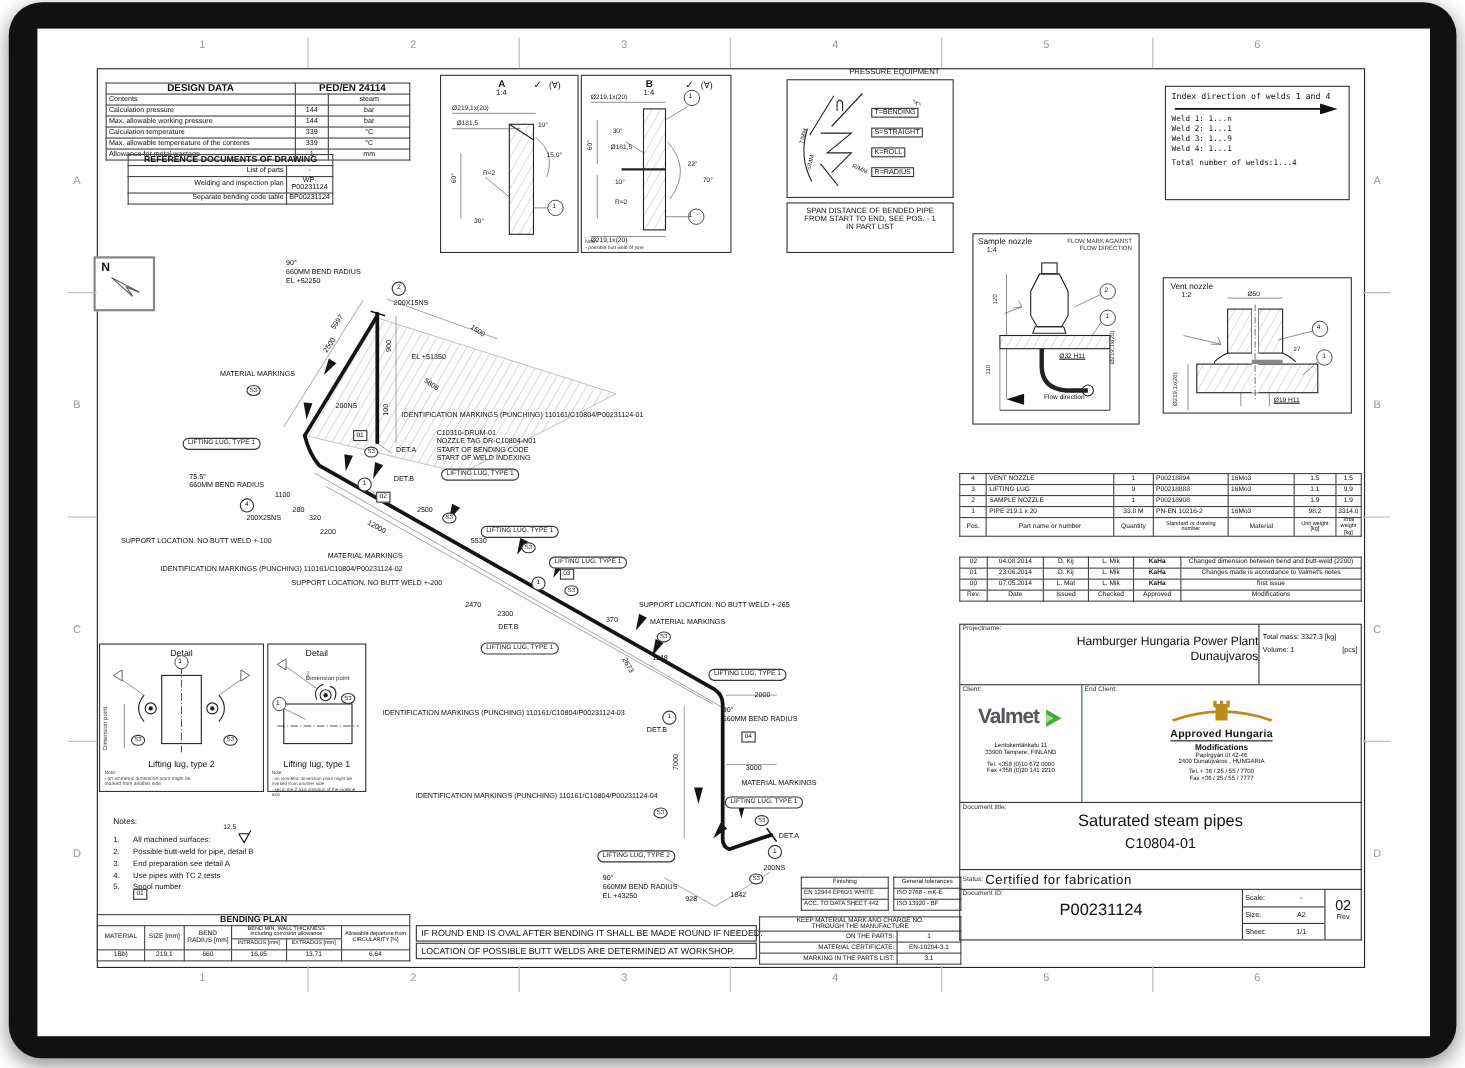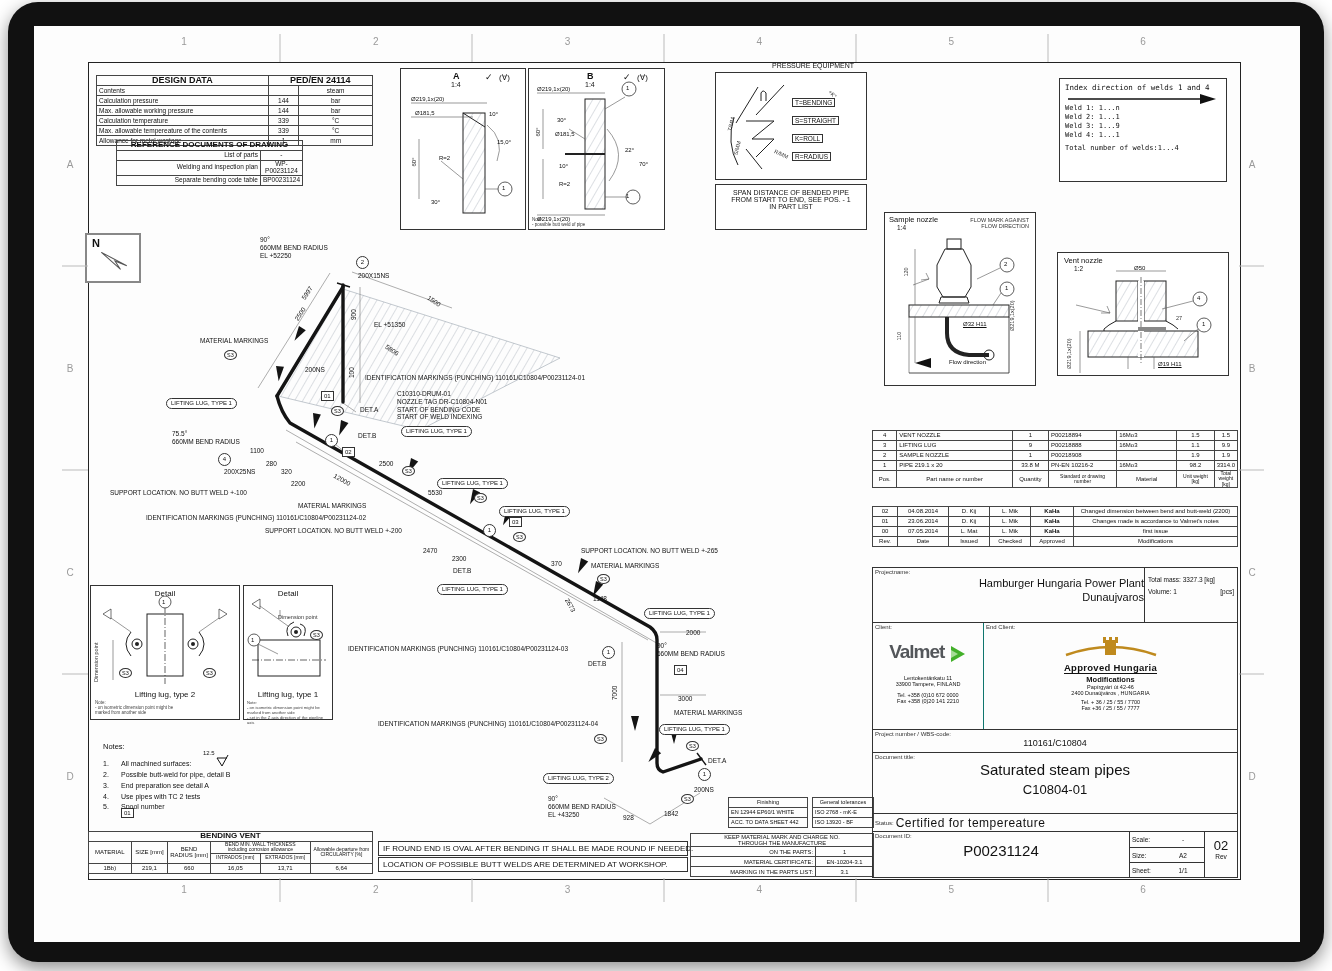--- a/index.html
+++ b/index.html
@@ -529,21 +529,21 @@
       <span style="display:inline-block;width:18px">5.</span><span class="note-sp">Spool number</span>
     </div>
   </div>
   <div class="abs spool ann" style="left:18px;top:66px">01</div>
 </div>
 
 <div class="abs" style="left:88px;top:831px;width:285px;">
   <table class="t" style="font-size:6px">
     <tbody>
         <tr>
-          <td class="c b" colspan="6" style="font-size:8px">BENDING VENT</td>
+          <td class="c b" colspan="6" style="font-size:8px">BENDING PLAN</td>
         </tr>
     <tr>
       <td class="c" rowspan="2" style="width:40px">MATERIAL</td>
       <td class="c" rowspan="2" style="width:36px">SIZE [mm]</td>
       <td class="c pre" rowspan="2" style="width:42px">BEND
 RADIUS [mm]</td>
       <td class="c pre" colspan="2" style="font-size:5px">BEND MIN. WALL THICKNESS
 including corrosion allowance</td>
       <td class="c pre" rowspan="2" style="width:64px;font-size:5px">Allowable departure from
 CIRCULARITY [%]</td>
@@ -754,34 +754,30 @@
       </svg>
       <div style="font-size:9.5px;font-weight:bold;letter-spacing:.3px;border-bottom:1px solid #111;display:inline-block">Approved Hungaria</div>
       <div style="font-size:7.5px;font-weight:bold">Modifications</div>
       <div class="pre" style="font-size:5.5px">Papírgyári út 42-46
 2400  Dunaújváros , HUNGARIA</div>
       <div class="pre" style="font-size:5.5px;margin-top:3px">Tel. + 36 / 25 / 55 / 7700
 Fax  +36 / 25 / 55 / 7777</div>
     </div>
   </div>
 
-  <div style="border:1px solid #333;border-top:none;position:relative;height:22px">
-    <div class="title-sm" style="padding:1px 2px">Project number / WBS-code:</div>
-    <div style="font-size:9px;text-align:center">110161/C10804</div>
-  </div>
 
   <div style="border:1px solid #333;border-top:none;height:60px">
     <div class="title-sm" style="padding:1px 2px">Document title:</div>
     <div style="font-size:15px;text-align:center">Saturated steam pipes</div>
     <div style="font-size:13px;text-align:center;margin-top:4px">C10804-01</div>
   </div>
 
   <div style="border:1px solid #333;border-top:none;height:17px;display:flex;align-items:center">
     <span class="title-sm" style="padding:0 2px">Status:</span>
-    <span style="font-size:12px;letter-spacing:.5px">Certified for tempereature</span>
+    <span style="font-size:12px;letter-spacing:.5px">Certified for fabrication</span>
   </div>
 
   <div style="display:flex;border:1px solid #333;border-top:none;height:45px">
     <div style="flex:1;border-right:1px solid #333;position:relative">
       <div class="title-sm" style="padding:1px 2px">Document ID:</div>
       <div style="font-size:15px;text-align:center;margin-top:2px">P00231124</div>
     </div>
     <div style="width:74px;border-right:1px solid #333;font-size:6.5px">
       <div style="border-bottom:1px solid #333;display:flex;height:15px;align-items:center">
           <span style="padding:0 2px;width:28px">Scale:</span>

